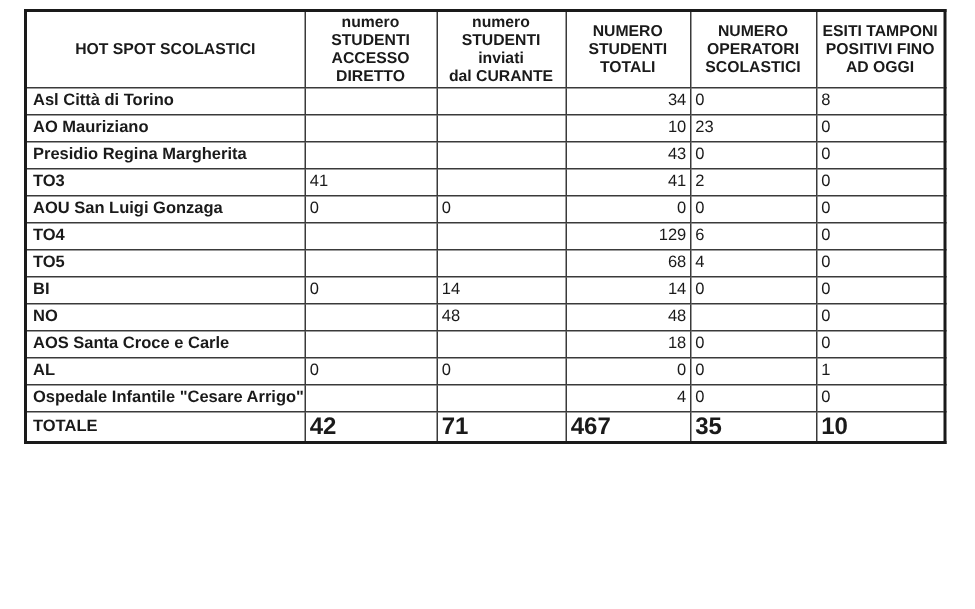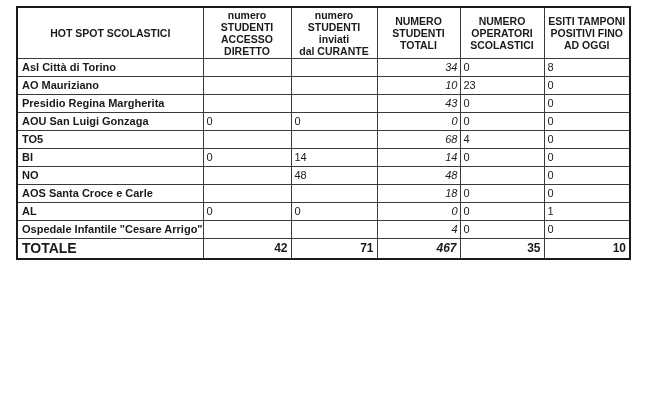--- a/index.html
+++ b/index.html
@@ -47,36 +47,36 @@
     padding: 0 3px;
     white-space: nowrap;
     vertical-align: middle;
   }
   .hotspot tbody td.rowlabel {
     font-weight: 700;
     text-align: left;
     padding-left: 4px;
   }
   
-  .hotspot tbody td.val-2 { text-align: right; padding-right: 2px; font-style: italic; }
+  .hotspot tbody td.val-2 { text-align: right; padding-right: 2px; }
   .hotspot tbody td.val-0,
   .hotspot tbody td.val-1,
   .hotspot tbody td.val-3,
   .hotspot tbody td.val-4 { text-align: left; }
   .hotspot tbody tr.total-row td {
     font-weight: 700;
-    font-size: 12px;
-    text-align: right;
+    font-size: 16px;
+    text-align: left;
     height: 20px;
     line-height: 19px;
     padding-right: 3px;
   }
   .hotspot tbody tr.total-row td.rowlabel {
     text-align: left;
-    font-size: 14px;
+    font-size: 11px;
   }
 </style>
 </head>
 <body>
 
 <div class="table-wrap">
   <table class="hotspot">
     <colgroup>
       <col style="width:186px">
       <col style="width:88px">
@@ -125,25 +125,41 @@
         </tr>
         <tr>
           <td class="rowlabel">Presidio Regina Margherita</td>
           <td class="val-0"></td>
           <td class="val-1"></td>
           <td class="val-2">43</td>
           <td class="val-3">0</td>
           <td class="val-4">0</td>
         </tr>
         <tr>
+          <td class="rowlabel">TO3</td>
+          <td class="val-0">41</td>
+          <td class="val-1"></td>
+          <td class="val-2">41</td>
+          <td class="val-3">2</td>
+          <td class="val-4">0</td>
+        </tr>
+        <tr>
           <td class="rowlabel">AOU San Luigi Gonzaga</td>
           <td class="val-0">0</td>
           <td class="val-1">0</td>
           <td class="val-2">0</td>
           <td class="val-3">0</td>
+          <td class="val-4">0</td>
+        </tr>
+        <tr>
+          <td class="rowlabel">TO4</td>
+          <td class="val-0"></td>
+          <td class="val-1"></td>
+          <td class="val-2">129</td>
+          <td class="val-3">6</td>
           <td class="val-4">0</td>
         </tr>
         <tr>
           <td class="rowlabel">TO5</td>
           <td class="val-0"></td>
           <td class="val-1"></td>
           <td class="val-2">68</td>
           <td class="val-3">4</td>
           <td class="val-4">0</td>
         </tr>

